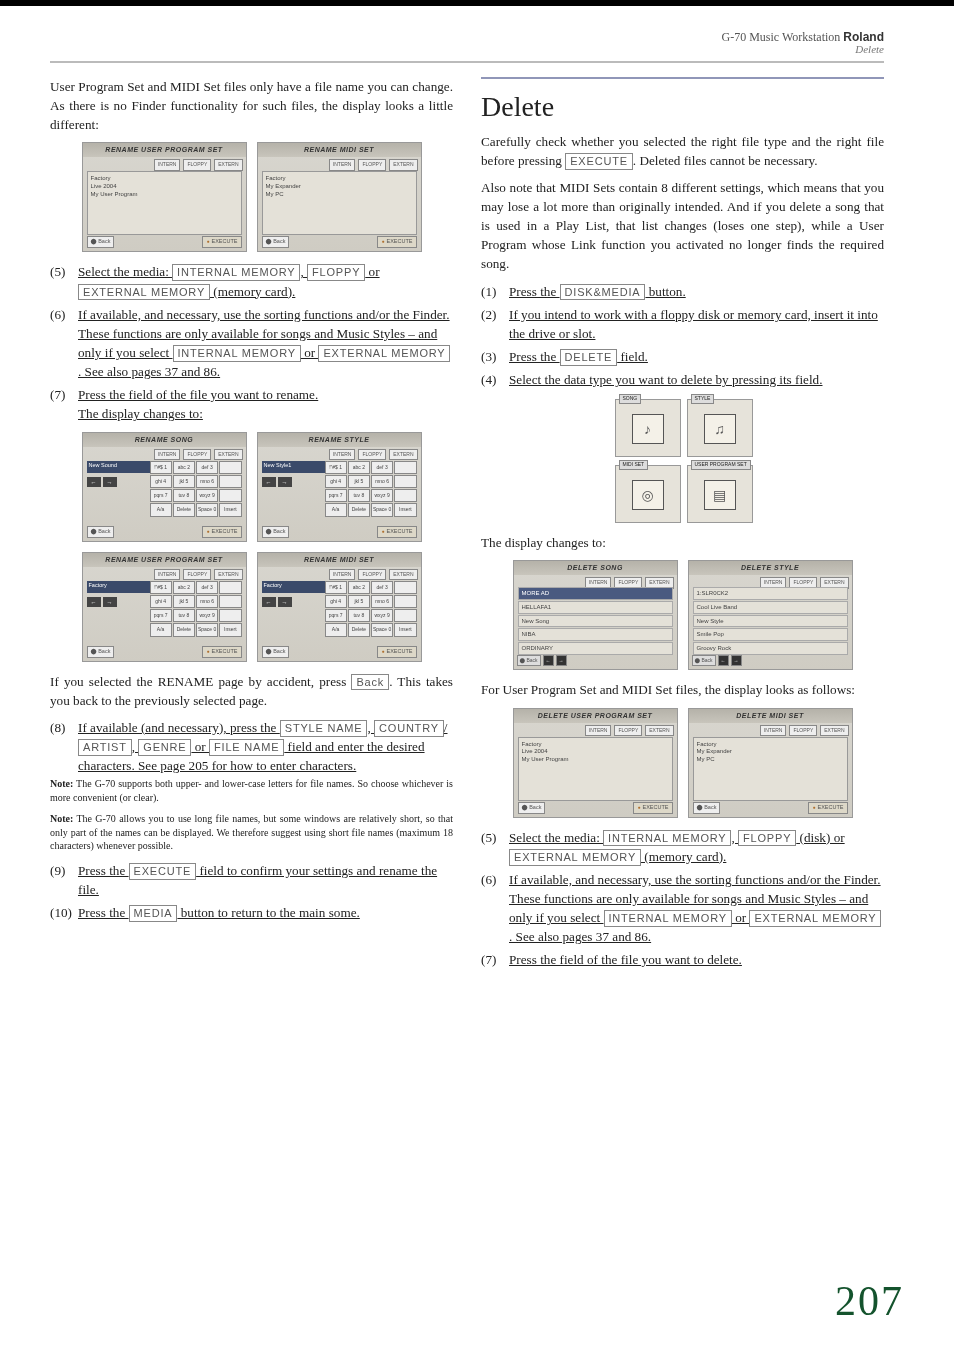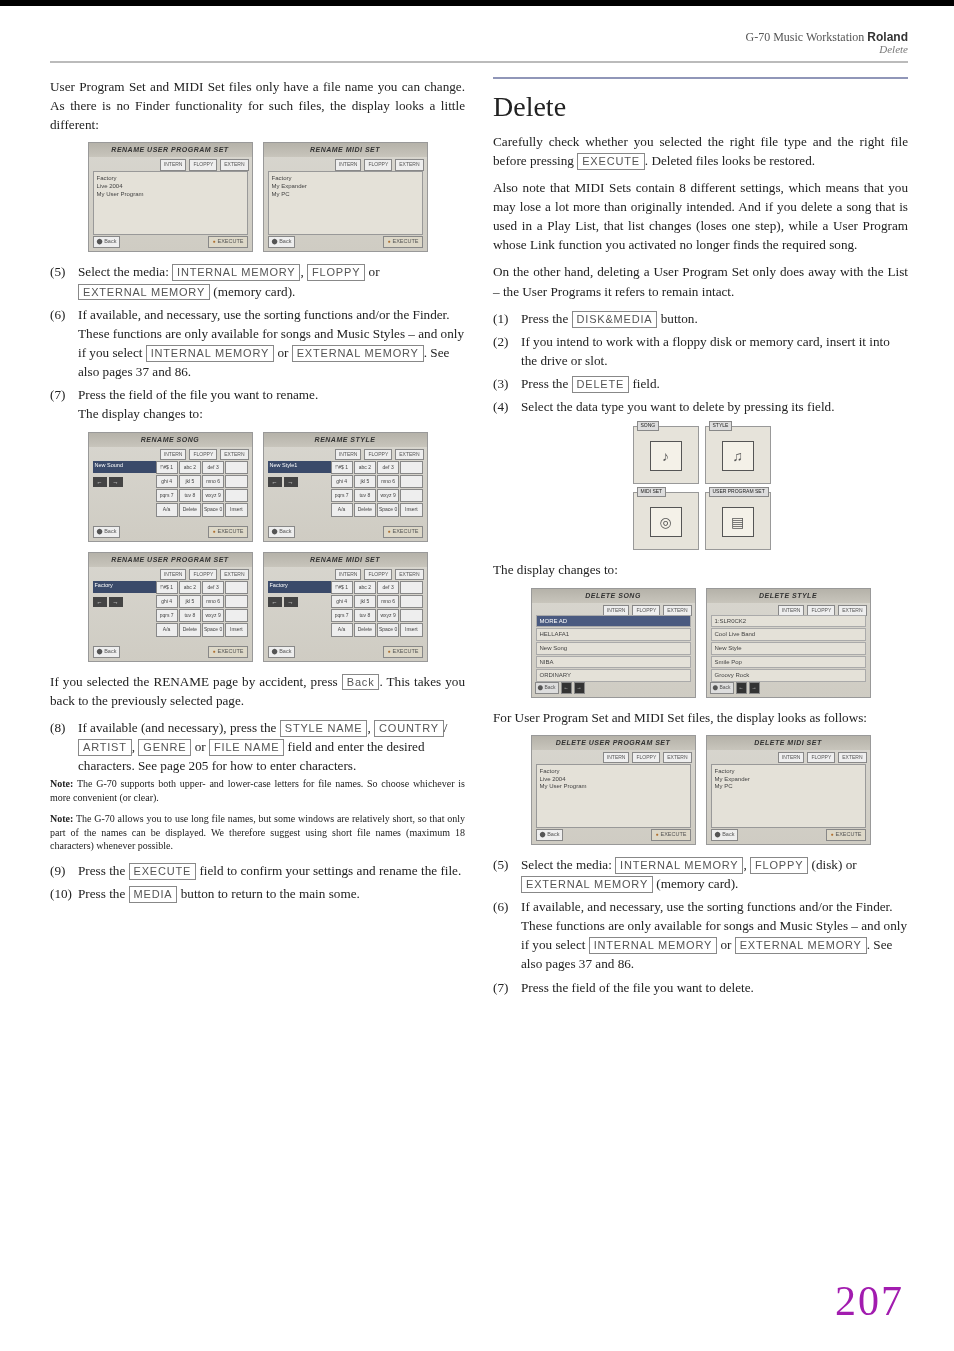--- a/index.html
+++ b/index.html
@@ -8,21 +8,21 @@
     background: #fff;
     font-family: Georgia, 'Times New Roman', serif;
     color: #222;
     width: 954px;
   }
   .page {
     position: relative;
     width: 954px;
     height: 1351px;
     box-sizing: border-box;
-    padding: 30px 46px 30px 50px;
+    padding: 30px 70px 30px 50px;
   }
   .header {
     text-align: right;
     font-size: 12px;
     color: #555;
     margin-bottom: 6px;
   }
   .header .brand {
     font-weight: bold;
     color: #333;
@@ -50,21 +50,21 @@
   }
   .col p { margin: 0 0 8px 0; text-align: justify; }
   .step {
     display: flex;
     margin: 4px 0 2px 0;
   }
   .step .num {
     width: 28px;
     flex-shrink: 0;
   }
-  .step .body { flex: 1; }
+  .step .body { flex: 1; text-decoration: underline; }
   .kbtn {
     display: inline-block;
     border: 1px solid #888;
     padding: 0 4px;
     font-size: 11px;
     letter-spacing: 0.8px;
     font-family: Arial, sans-serif;
     color: #555;
     line-height: 1.35;
     vertical-align: baseline;
@@ -266,21 +266,21 @@
     color: #555;
   }
   .del-shot .footer2 .dark { background:#333; color:#ddd; }
 
   .pagenum {
     position: absolute;
     right: 50px;
     bottom: 26px;
     font-size: 42px;
     font-family: Georgia, serif;
-    color: #a21caf;
+    color: #14532d;
     letter-spacing: 2px;
   }
   .blackbar {
     position: absolute;
     top: 0;
     right: 0;
     width: 954px;
     height: 6px;
     background: #000;
   }
@@ -511,23 +511,22 @@
 
       <div class="step">
         <div class="num">(10)</div>
         <div class="body"><span>Press the </span><span class="kbtn">MEDIA</span><span> button to return to the main some.</span></div>
       </div>
     </div>
 
     <div class="col">
       <hr class="section-rule">
       <h2 class="section-title">Delete</h2>
-      <p><span>Carefully check whether you selected the right file type and the right file before pressing </span><span class="kbtn">EXECUTE</span><span>. Deleted files looks be restored.</span></p>
+      <p><span>Carefully check whether you selected the right file type and the right file before pressing </span><span class="kbtn">EXECUTE</span><span>. Deleted files cannot be necessary.</span></p>
       <p>Also note that MIDI Sets contain 8 different settings, which means that you may lose a lot more than originally intended. And if you delete a song that is used in a Play List, that list changes (loses one step), while a User Program whose Link function you activated no longer finds the required song.</p>
-      <p>On the other hand, deleting a User Program Set only does away with the List – the User Programs it refers to remain intact.</p>
 
       <div class="step">
           <div class="num">(1)</div>
           <div class="body"><span>Press the </span><span class="kbtn">DISK&amp;MEDIA</span><span> button.</span></div>
         </div>
       <div class="step">
           <div class="num">(2)</div>
           <div class="body">If you intend to work with a floppy disk or memory card, insert it into the drive or slot.</div>
         </div>
       <div class="step">

